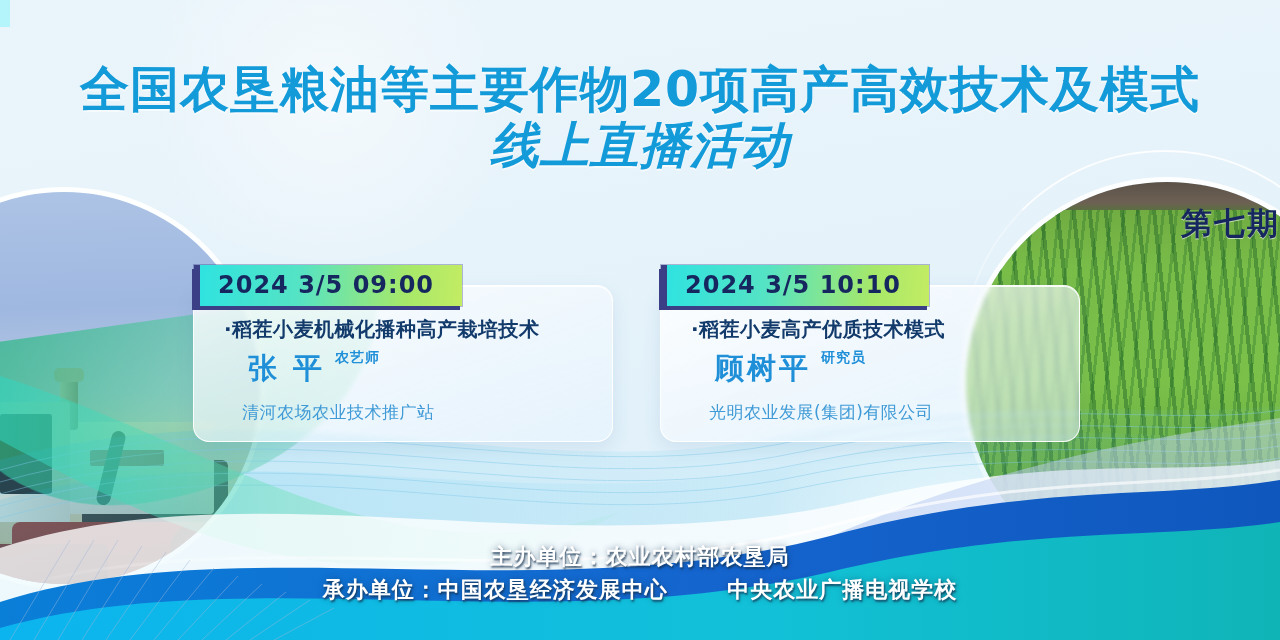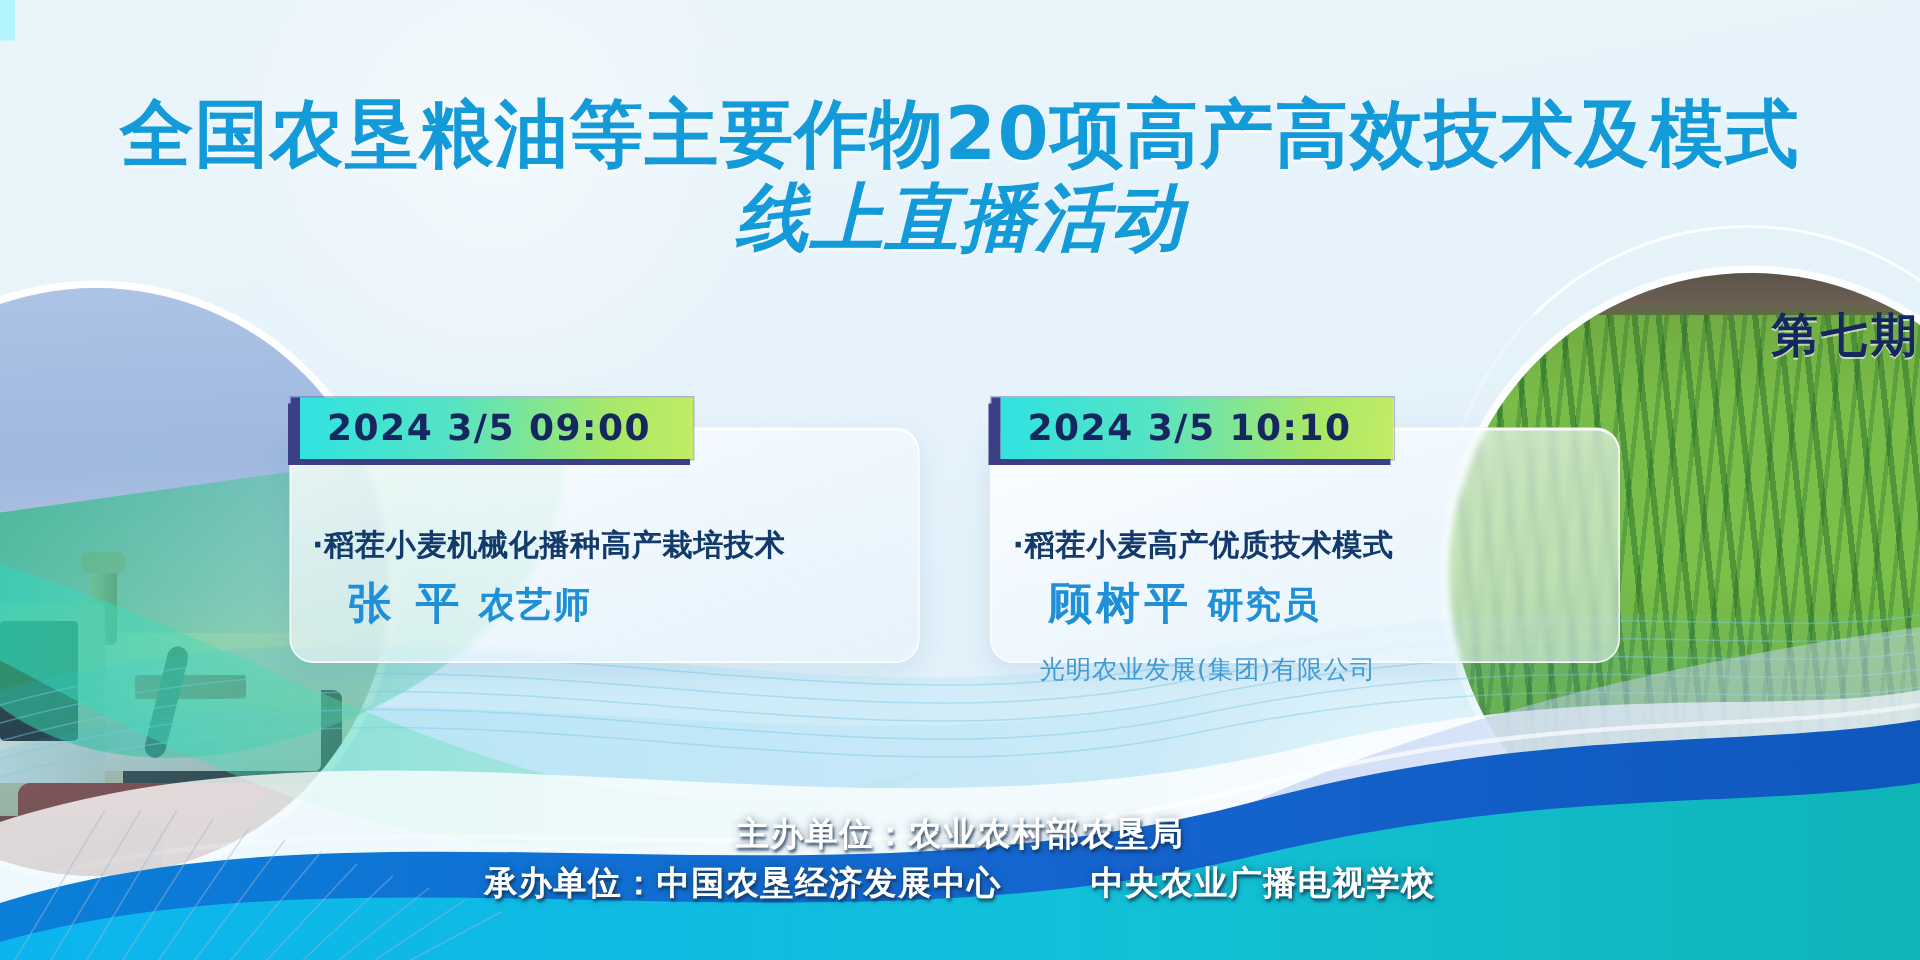--- a/index.html
+++ b/index.html
@@ -115,33 +115,33 @@
   .badge{
     position:absolute;top:-21px;left:0;
     padding:6px 28px 7px 18px;
     background:linear-gradient(95deg,#2fe3e0 0%,#55e3c4 38%,#a6e86a 78%,#c3ec63 100%);
     color:#16265e;font-weight:700;font-size:24px;letter-spacing:1px;
     font-family:"DejaVu Sans","Liberation Sans",sans-serif;
     border-left:6px solid #3b3f86;
     box-shadow:-2px 4px 0 0 #3b3f86, 0 0 0 1px rgba(59,63,134,.35);
     white-space:nowrap;
   }
-  .card-body{position:absolute;left:0;top:30px;width:100%;margin-top:34px;}
+  .card-body{position:absolute;left:16px;top:30px;width:100%;}
   .topic{
     font-size:20px;font-weight:700;color:#123a6b;margin:0 0 2px 14px;
     letter-spacing:.5px;
     font-family:"DejaVu Sans","Liberation Sans",sans-serif;
   }
-  .speaker-row{margin:6px 0 0 38px;display:flex;align-items:center;gap:10px;}
+  .speaker-row{margin:6px 0 0 38px;display:flex;align-items:flex-start;gap:10px;}
   .speaker-name{
     font-size:29px;font-weight:700;color:#1f8fd8;letter-spacing:3px;
     font-family:"DejaVu Sans","Liberation Sans",sans-serif;
   }
   .speaker-title{
-    font-size:24px;font-weight:700;color:#1f8fd8;letter-spacing:1px;
+    font-size:14px;font-weight:700;color:#1f8fd8;letter-spacing:1px;
     font-family:"DejaVu Sans","Liberation Sans",sans-serif;
   }
   .org{
     margin:12px 0 0 32px;font-size:17px;color:#3f9ad6;letter-spacing:.5px;
     font-family:"DejaVu Sans","Liberation Sans",sans-serif;
   }
 
   .footer{
     position:absolute;left:0;top:540px;width:1280px;text-align:center;
     color:#ffffff;font-weight:700;letter-spacing:1px;
@@ -273,20 +273,21 @@
   <div class="cards">
 
     <div class="card card-1">
       <div class="badge">2024  3/5  09:00</div>
       <div class="card-body">
         <div class="topic">·稻茬小麦机械化播种高产栽培技术</div>
         <div class="speaker-row">
           <span class="speaker-name">张 平</span>
           <span class="speaker-title">农艺师</span>
         </div>
+        <div class="org">清河农场农业技术推广站</div>
       </div>
     </div>
 
     <div class="card card-2">
       <div class="badge">2024  3/5  10:10</div>
       <div class="card-body">
         <div class="topic">·稻茬小麦高产优质技术模式</div>
         <div class="speaker-row">
           <span class="speaker-name">顾树平</span>
           <span class="speaker-title">研究员</span>

